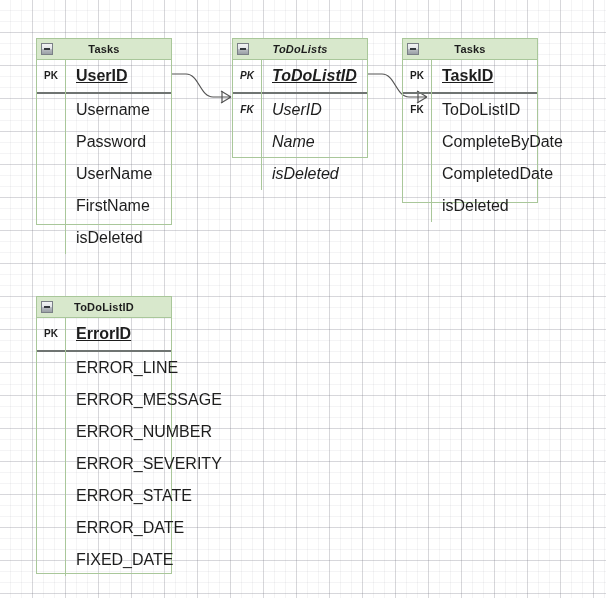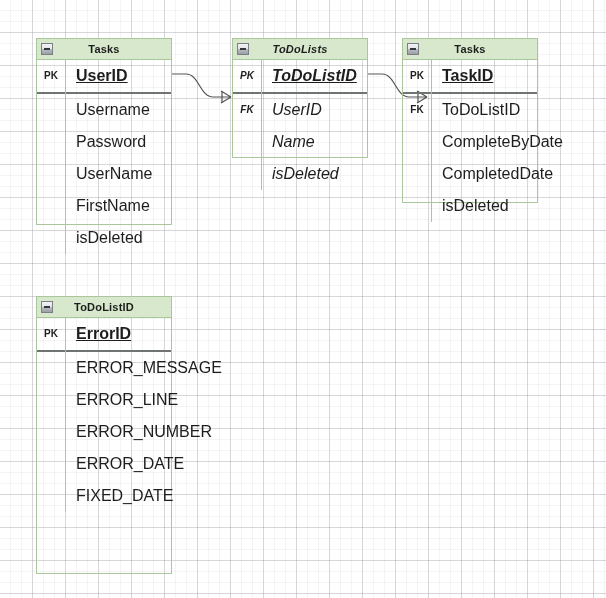--- a/index.html
+++ b/index.html
@@ -267,32 +267,40 @@
     </div>
     <div class="attr-list">
       <div class="col-divider"></div>
       <div class="attr-row pk">
         <span class="attr-key">PK</span>
         <span class="attr-name">ErrorID</span>
       </div>
       <div class="pk-separator"></div>
       <div class="attr-row">
         <span class="attr-key"></span>
+        <span class="attr-name">ERROR_LINE</span>
+      </div>
+      <div class="attr-row">
+        <span class="attr-key"></span>
         <span class="attr-name">ERROR_MESSAGE</span>
       </div>
       <div class="attr-row">
         <span class="attr-key"></span>
-        <span class="attr-name">ERROR_LINE</span>
-      </div>
-      <div class="attr-row">
-        <span class="attr-key"></span>
         <span class="attr-name">ERROR_NUMBER</span>
       </div>
       <div class="attr-row">
         <span class="attr-key"></span>
+        <span class="attr-name">ERROR_SEVERITY</span>
+      </div>
+      <div class="attr-row">
+        <span class="attr-key"></span>
+        <span class="attr-name">ERROR_STATE</span>
+      </div>
+      <div class="attr-row">
+        <span class="attr-key"></span>
         <span class="attr-name">ERROR_DATE</span>
       </div>
       <div class="attr-row">
         <span class="attr-key"></span>
         <span class="attr-name">FIXED_DATE</span>
       </div>
     </div>
   </div>
 
 </div>

